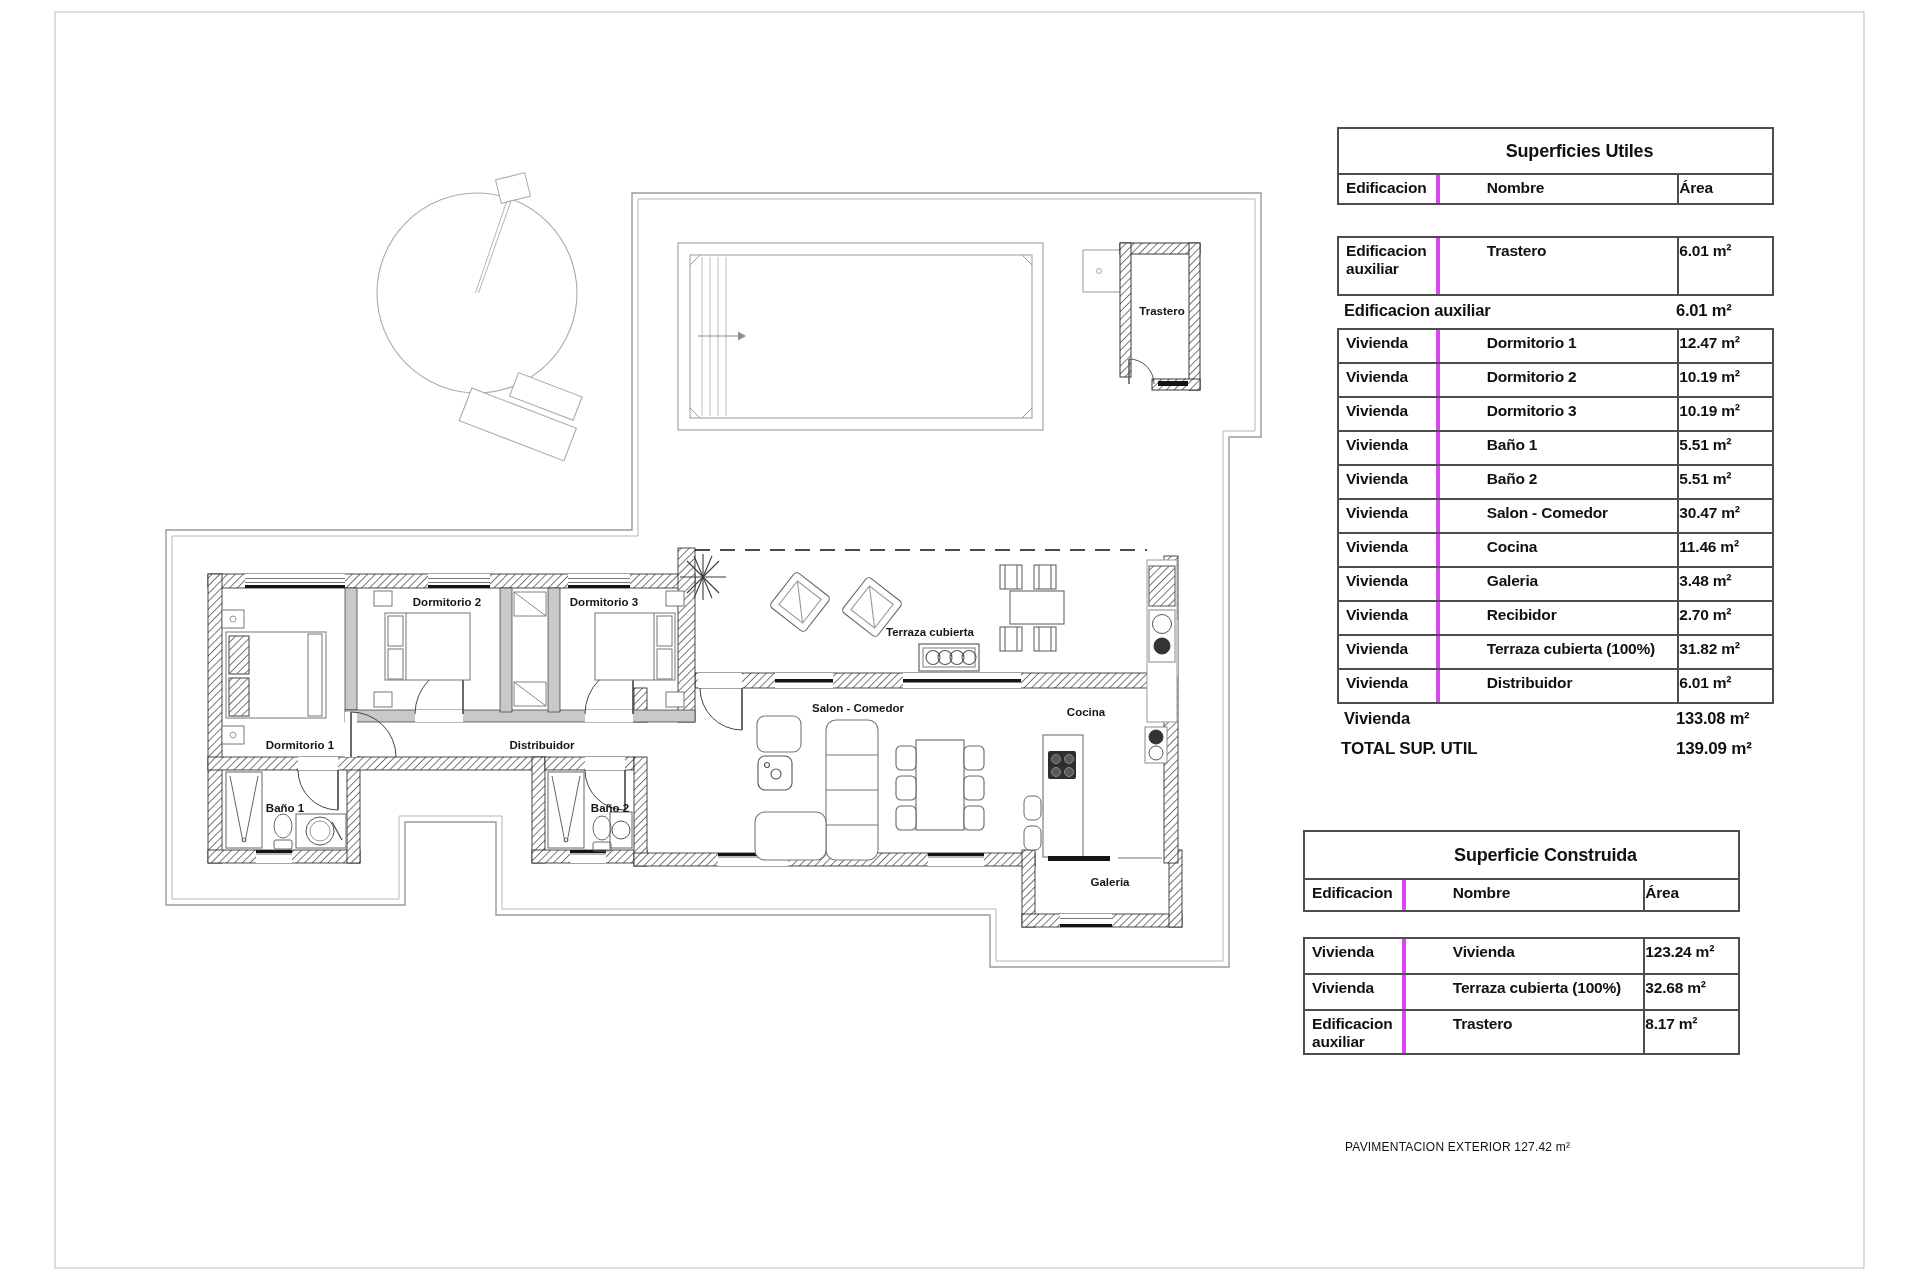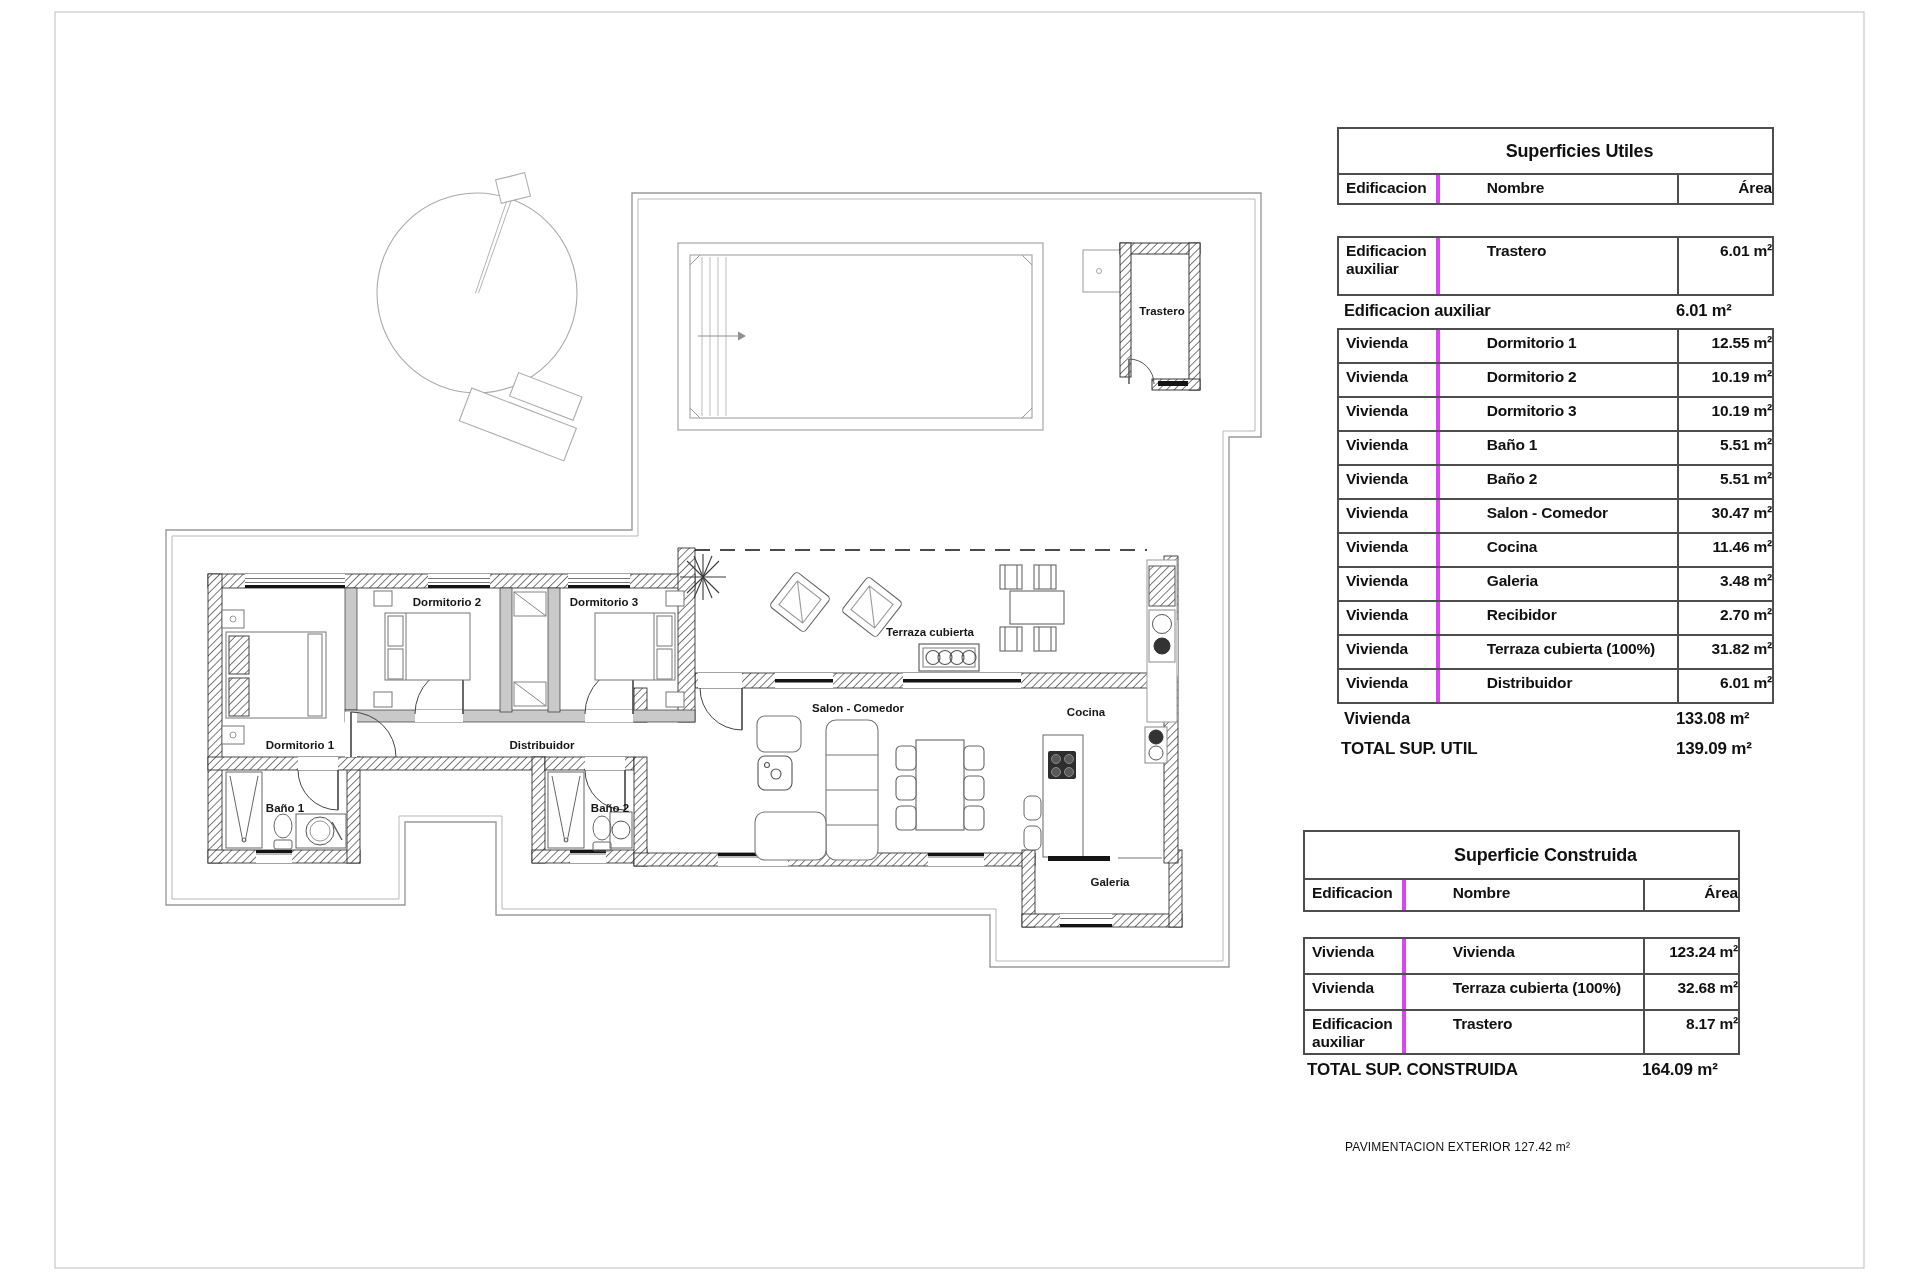--- a/index.html
+++ b/index.html
@@ -8,21 +8,21 @@
   #plan-svg{position:absolute;left:0;top:0;}
   .t-wrap{position:absolute;width:437px;color:#111;font-weight:bold;letter-spacing:-0.2px;}
   .t-box{border:2px solid #4d4d4d;box-sizing:border-box;background:#fff;}
   .t-title{height:44px;display:flex;align-items:center;justify-content:center;font-size:18px;padding-left:48px;}
   .t-cols{display:flex;border-top:2px solid #4d4d4d;height:28px;}
   .t-row{display:flex;border-top:2px solid #4d4d4d;}
   .t-row:first-child{border-top:none;}
   .tc{box-sizing:border-box;padding:4px 6px 2px 7px;font-size:15.5px;line-height:1.15;}
   .c1{width:111px;border-right:4px solid #d946ef;}
   .c2{width:222px;border-right:2px solid #4d4d4d;margin-left:40px;}
-  .c3{width:104px;text-align:right;padding-left:0;padding-right:0;}
+  .c3{width:104px;text-align:left;padding-left:0;padding-right:0;}
   .g1 .t-row{min-height:56px;}
   .g2 .t-row{height:32px;overflow:hidden;}
   .t2g .t-row{min-height:34px;}
   .t-sub{position:relative;height:32px;font-size:16.5px;padding:5px 0 0 7px;box-sizing:border-box;}
   .t-sub .val,.t-total .val{position:absolute;left:339px;top:5px;}
   .t-total{position:relative;height:30px;font-size:17px;padding:5px 0 0 4px;box-sizing:border-box;}
   .t-gap31{height:31px;} .t-gap25{height:25px;}
   #footer-note{position:absolute;left:1345px;top:1140px;font-size:12px;font-weight:normal;color:#111;letter-spacing:0.2px;}
   text{font-family:"Liberation Sans",sans-serif;font-weight:bold;fill:#161616;}
 </style>
@@ -394,21 +394,21 @@
         </div>
       </div>
   <div class="t-sub">
     <span class="lbl">Edificacion auxiliar</span>
     <span class="val">6.01 m²</span>
   </div>
   <div class="t-box g2">
         <div class="t-row">
           <div class="tc c1">Vivienda</div>
           <div class="tc c2">Dormitorio 1</div>
-          <div class="tc c3">12.55 m²</div>
+          <div class="tc c3">12.47 m²</div>
         </div>
         <div class="t-row">
           <div class="tc c1">Vivienda</div>
           <div class="tc c2">Dormitorio 2</div>
           <div class="tc c3">10.19 m²</div>
         </div>
         <div class="t-row">
           <div class="tc c1">Vivienda</div>
           <div class="tc c2">Dormitorio 3</div>
           <div class="tc c3">10.19 m²</div>
@@ -484,21 +484,17 @@
           <div class="tc c1">Vivienda</div>
           <div class="tc c2">Terraza cubierta (100%)</div>
           <div class="tc c3">32.68 m²</div>
         </div>
         <div class="t-row">
           <div class="tc c1">Edificacion auxiliar</div>
           <div class="tc c2">Trastero</div>
           <div class="tc c3">8.17 m²</div>
         </div>
       </div>
-  <div class="t-total">
-    <span class="lbl">TOTAL SUP. CONSTRUIDA</span>
-    <span class="val">164.09 m²</span>
-  </div>
 </div>
 
 <div id="footer-note">PAVIMENTACION EXTERIOR 127.42 m²</div>
 
 </div>
 
 </body></html>

